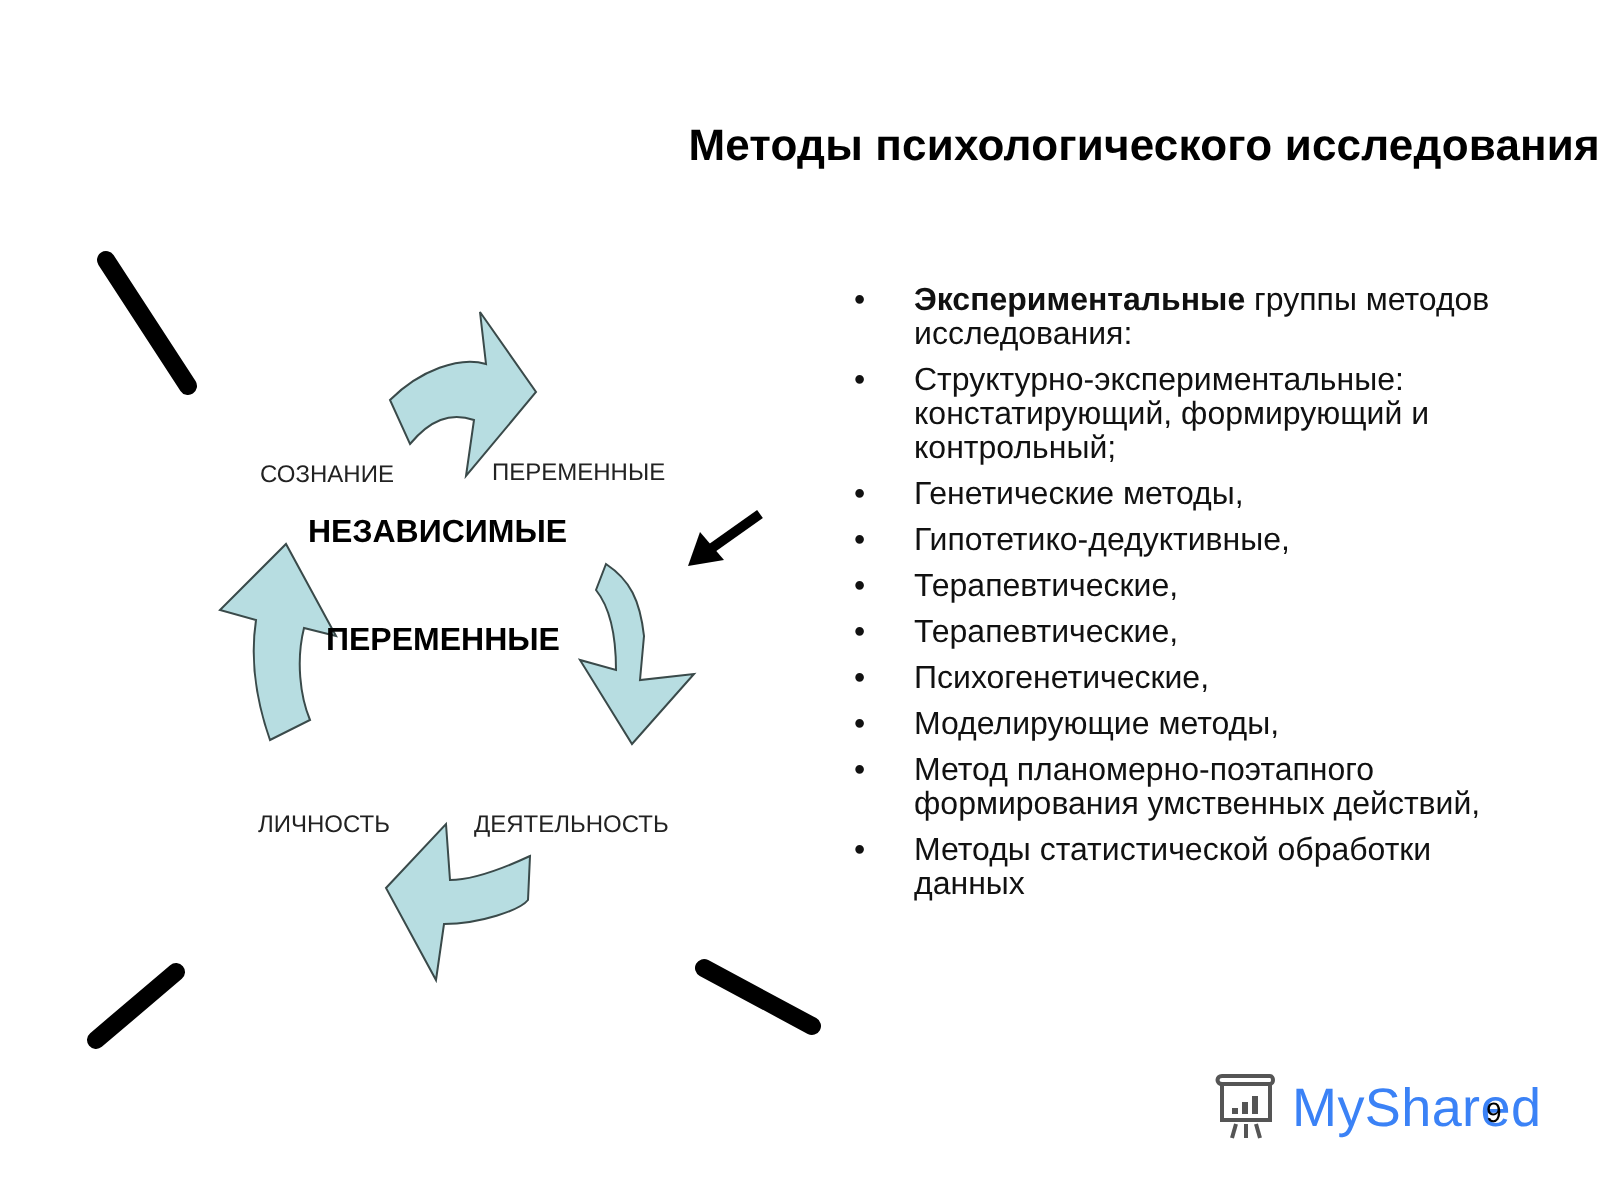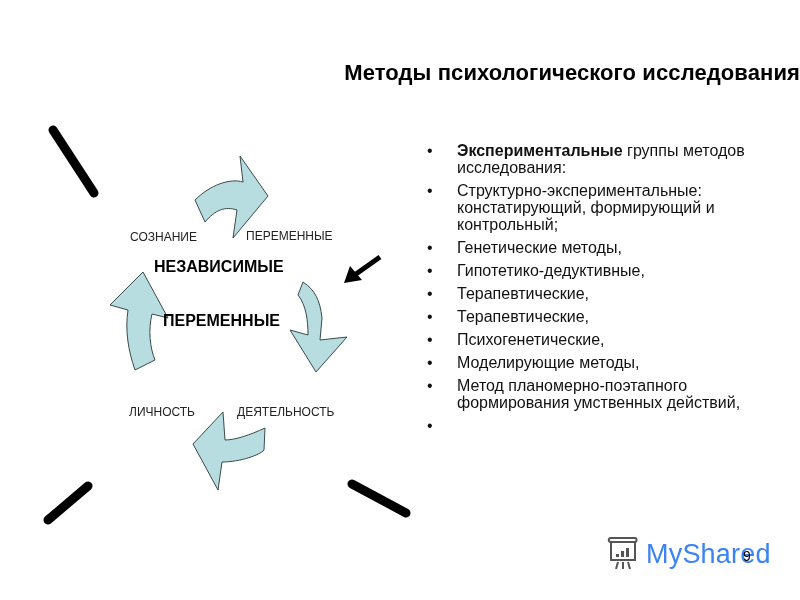--- a/index.html
+++ b/index.html
@@ -56,21 +56,21 @@
 <ul class="list">
   <li><span class="bullet">•</span><b>Экспериментальные</b><span> группы методов исследования:</span></li>
   <li><span class="bullet">•</span><span>Структурно-экспериментальные: констатирующий, формирующий и контрольный;</span></li>
   <li><span class="bullet">•</span><span>Генетические методы,</span></li>
   <li><span class="bullet">•</span><span>Гипотетико-дедуктивные,</span></li>
   <li><span class="bullet">•</span><span>Терапевтические,</span></li>
   <li><span class="bullet">•</span><span>Терапевтические,</span></li>
   <li><span class="bullet">•</span><span>Психогенетические,</span></li>
   <li><span class="bullet">•</span><span>Моделирующие методы,</span></li>
   <li><span class="bullet">•</span><span>Метод планомерно-поэтапного формирования умственных действий,</span></li>
-  <li><span class="bullet">•</span></li>
+  <li><span class="bullet">•</span><span>Методы статистической обработки данных</span></li>
 </ul>
 
 <div class="logo">
   <svg width="32" height="36" viewBox="0 0 32 36">
     <rect x="5" y="6" width="24" height="18" fill="none" stroke="#555" stroke-width="2"></rect>
     <path d="M5,6 C2,6 2,2 5,2 L29,2 C31,2 31,6 29,6" fill="none" stroke="#555" stroke-width="2"></path>
     <rect x="10" y="18" width="3" height="3" fill="#555"></rect>
     <rect x="15" y="15" width="3" height="6" fill="#555"></rect>
     <rect x="20" y="12" width="3" height="9" fill="#555"></rect>
     <line x1="12" y1="26" x2="10" y2="33" stroke="#555" stroke-width="2"></line>

